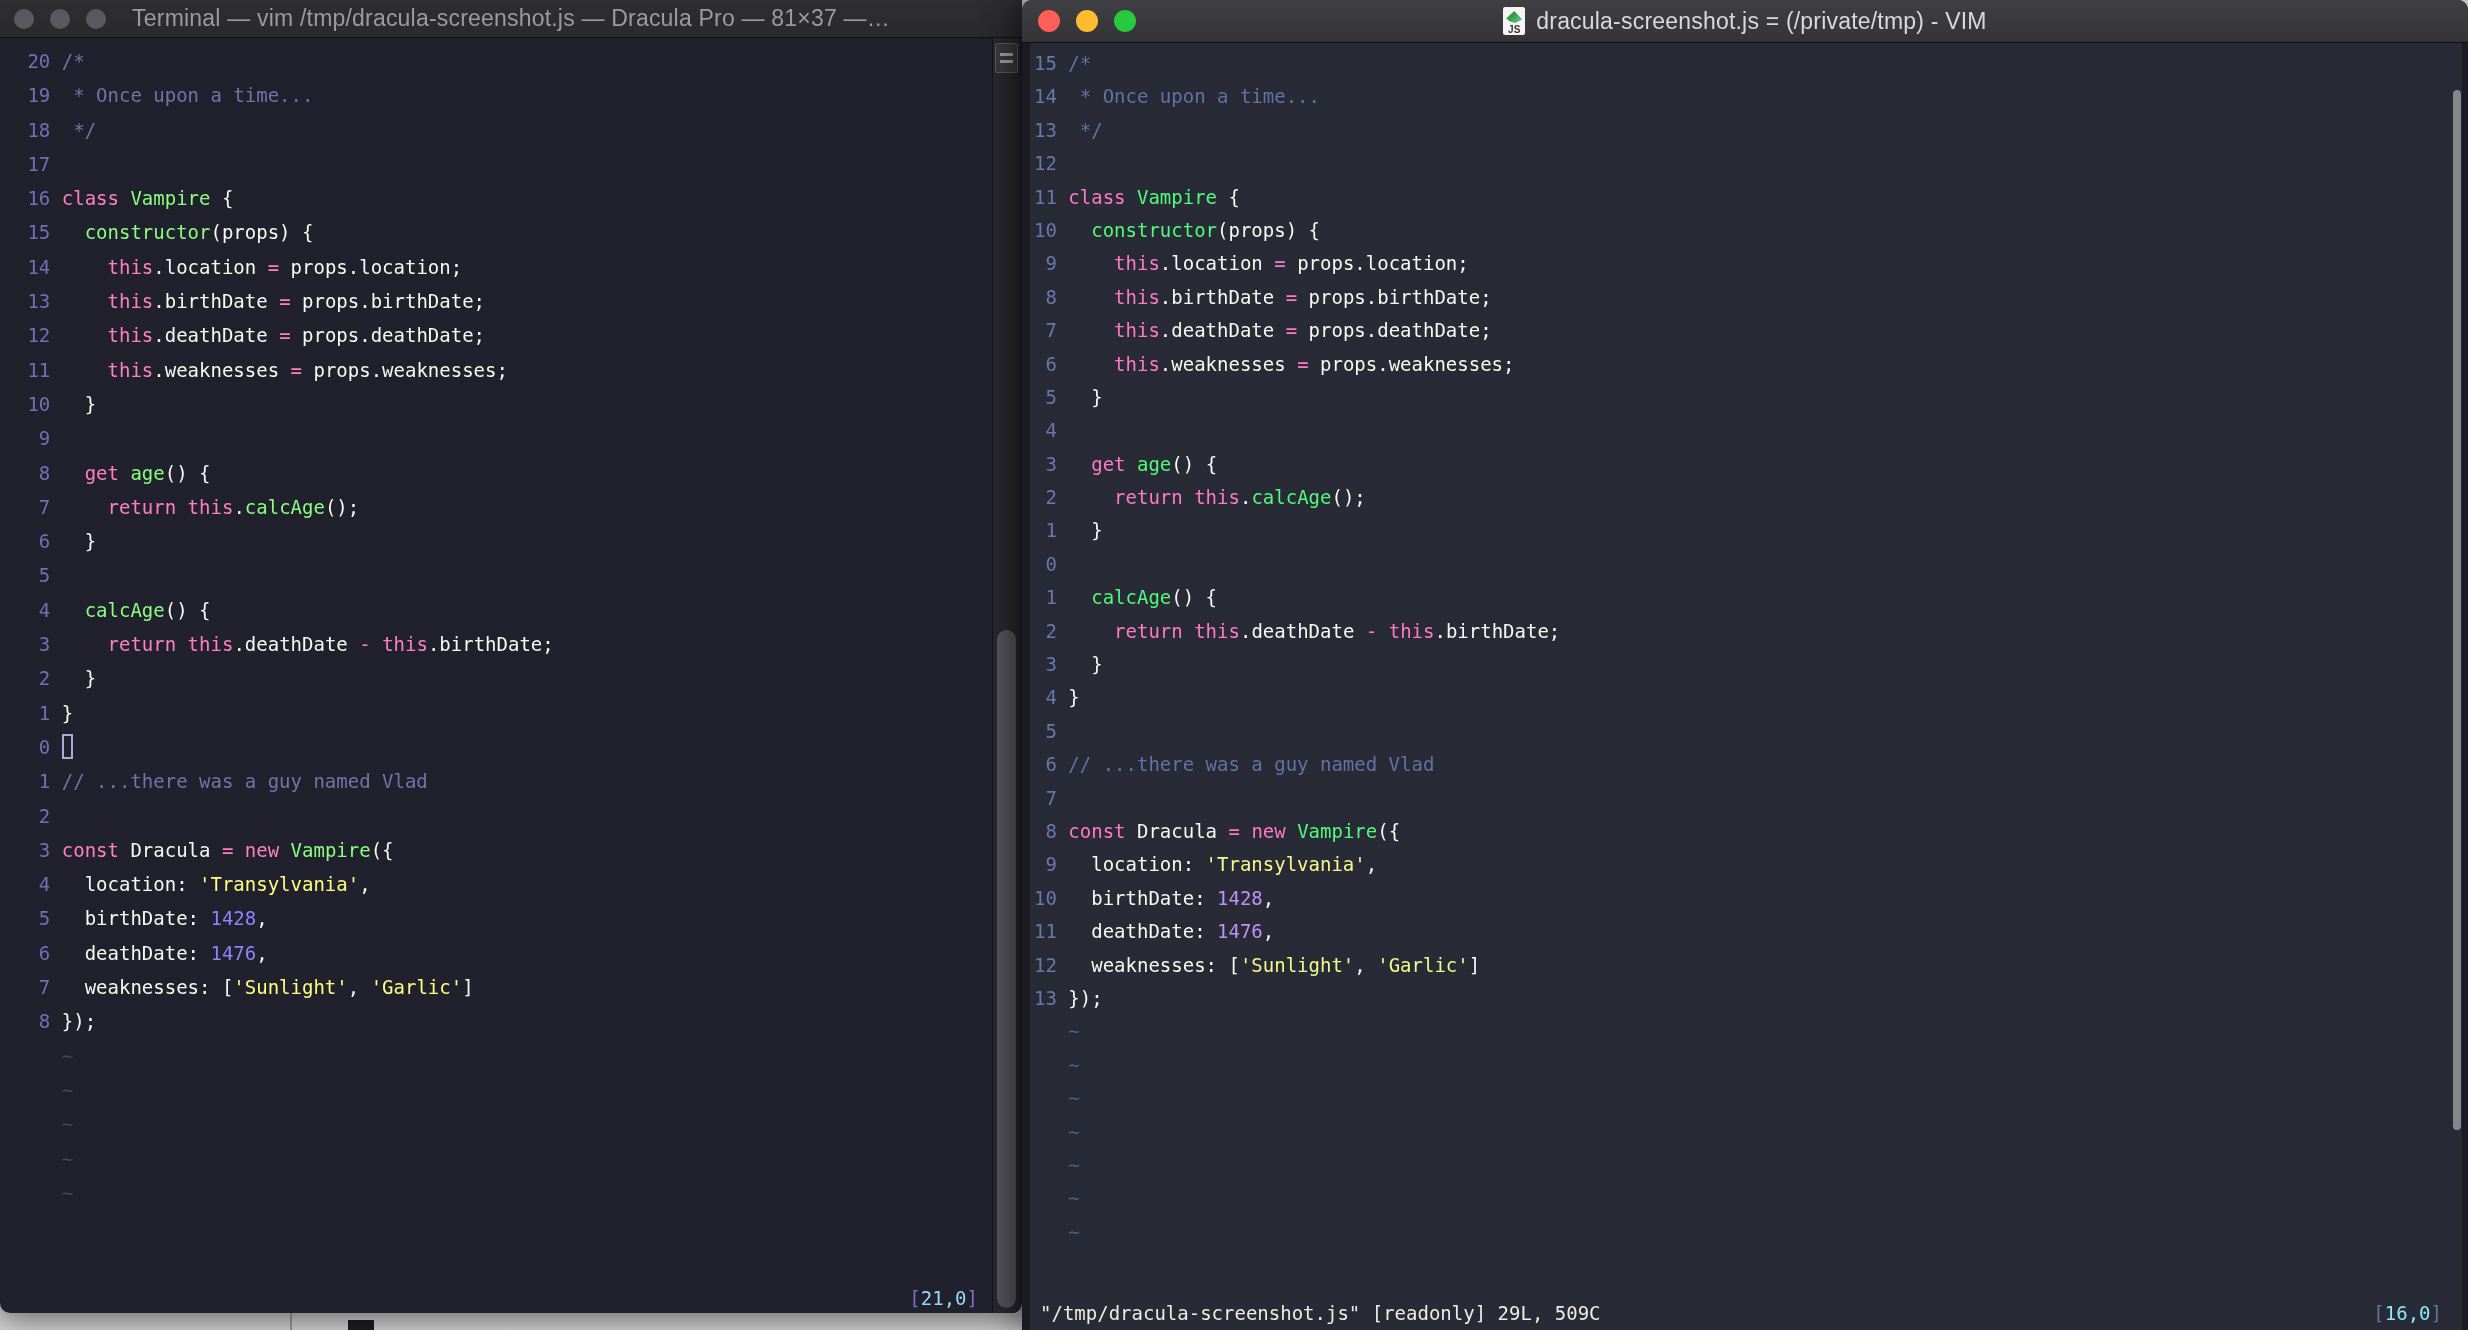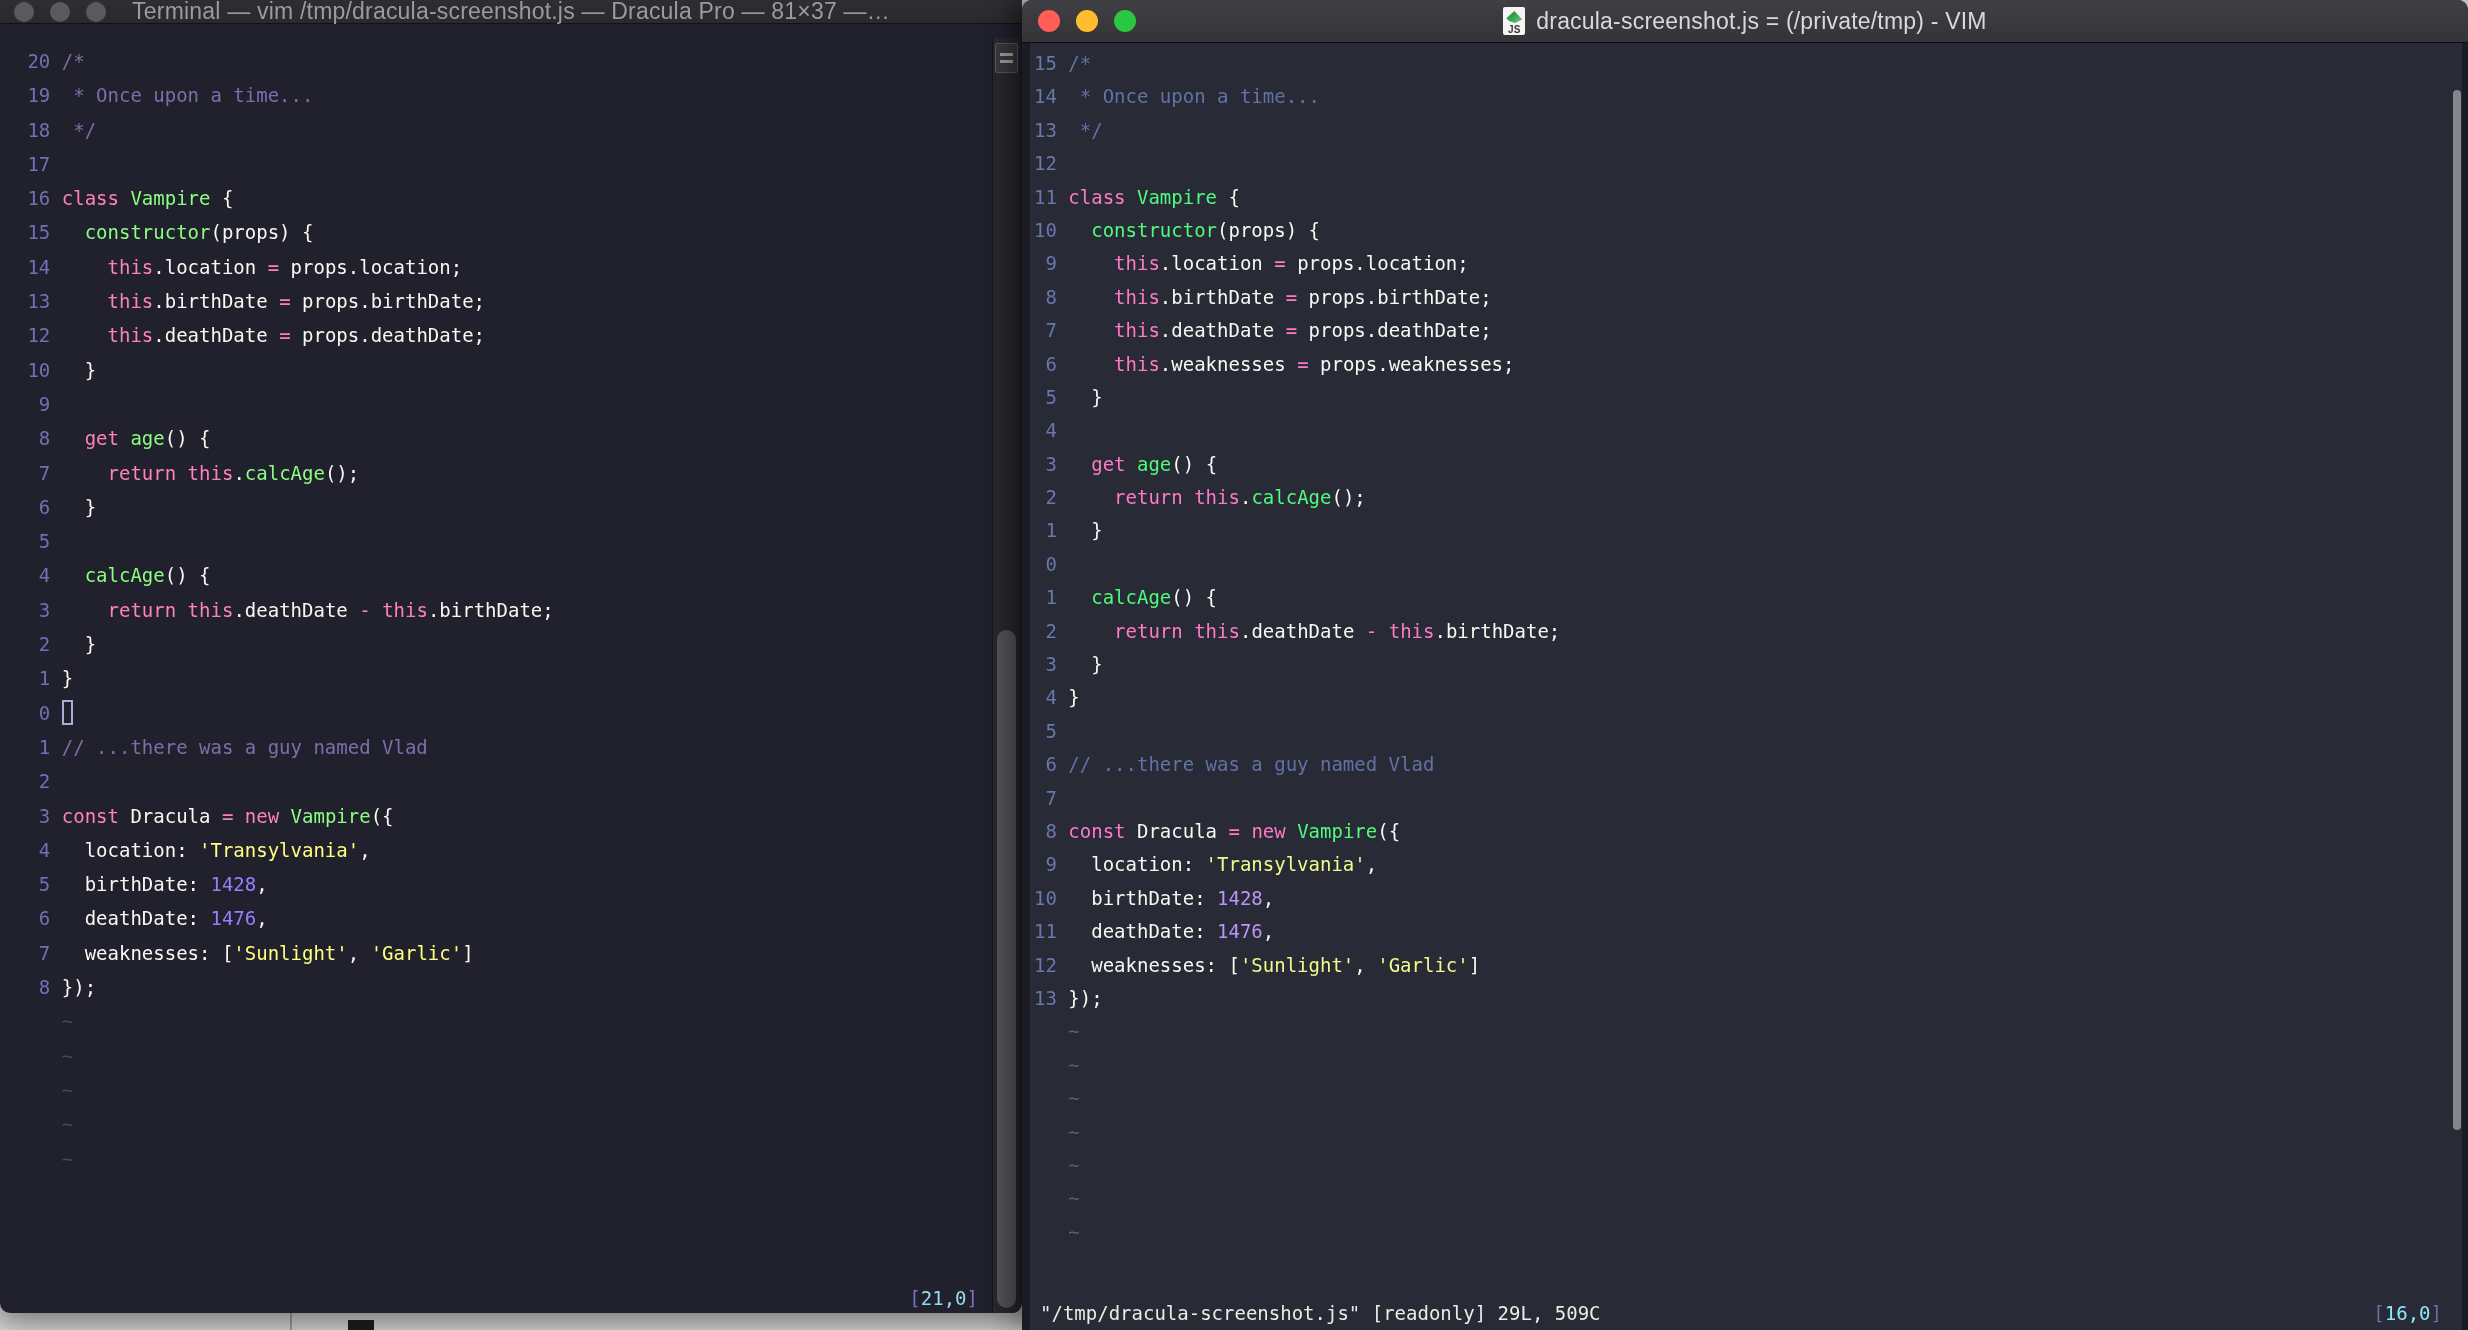--- a/index.html
+++ b/index.html
@@ -16,21 +16,21 @@
   .window { position:absolute; overflow:hidden; }
   .titlebar { position:absolute; left:0; top:0; width:100%; display:flex; align-items:center; }
   .traffic { display:flex; gap:16px; position:absolute; top:50%; transform:translateY(-50%); }
   .dot { width:22px; height:22px; border-radius:50%; display:inline-block; }
   .titlebar-title { width:100%; text-align:center; font-size:23px; font-weight:500; letter-spacing:.2px;
                     white-space:nowrap; overflow:hidden; }
 
   
   .win-left { left:0; top:0; width:1022px; height:1313px; background:#20212c;
               border-radius:0 0 10px 10px; box-shadow:0 10px 30px rgba(0,0,0,.4); }
-  .win-left .titlebar { height:24px; background:linear-gradient(#2e2e31,#2a2a2d);
+  .win-left .titlebar { height:38px; background:linear-gradient(#2e2e31,#2a2a2d);
                         border-bottom:1px solid #121215; }
   .win-left .traffic { left:14px; }
   .win-left .dot { background:#5a595f; width:20px; height:20px; }
   .win-left .titlebar-title { color:#9b9b9f; }
   .term-content { position:absolute; left:0; top:38px; right:0; bottom:0; }
 
   
   .win-right { left:1022px; top:0; width:1446px; height:1330px; background:#1b1c23;
                border-radius:10px 10px 0 0; box-shadow:-10px 0 28px rgba(0,0,0,.5); }
   .win-right .titlebar { height:43px; background:linear-gradient(#404044,#333338);
@@ -116,20 +116,21 @@
     <div class="code" id="code-left">
         <div class="row"><span class="ln">20</span><span class="cm">/*</span></div>
         <div class="row"><span class="ln">19</span><span class="cm"> * Once upon a time...</span></div>
         <div class="row"><span class="ln">18</span><span class="cm"> */</span></div>
         <div class="row"><span class="ln">17</span></div>
         <div class="row"><span class="ln">16</span><span class="k">class</span><span class="fg"> </span><span class="fn">Vampire</span><span class="fg"> {</span></div>
         <div class="row"><span class="ln">15</span><span class="fg">  </span><span class="fn">constructor</span><span class="fg">(props) {</span></div>
         <div class="row"><span class="ln">14</span><span class="fg">    </span><span class="k">this</span><span class="fg">.location </span><span class="k">=</span><span class="fg"> props.location;</span></div>
         <div class="row"><span class="ln">13</span><span class="fg">    </span><span class="k">this</span><span class="fg">.birthDate </span><span class="k">=</span><span class="fg"> props.birthDate;</span></div>
         <div class="row"><span class="ln">12</span><span class="fg">    </span><span class="k">this</span><span class="fg">.deathDate </span><span class="k">=</span><span class="fg"> props.deathDate;</span></div>
+        <div class="row"><span class="ln">11</span><span class="fg">    </span><span class="k">this</span><span class="fg">.weaknesses </span><span class="k">=</span><span class="fg"> props.weaknesses;</span></div>
         <div class="row"><span class="ln">10</span><span class="fg">  }</span></div>
         <div class="row"><span class="ln">9</span></div>
         <div class="row"><span class="ln">8</span><span class="fg">  </span><span class="k">get</span><span class="fg"> </span><span class="fn">age</span><span class="fg">() {</span></div>
         <div class="row"><span class="ln">7</span><span class="fg">    </span><span class="k">return</span><span class="fg"> </span><span class="k">this</span><span class="fg">.</span><span class="fn">calcAge</span><span class="fg">();</span></div>
         <div class="row"><span class="ln">6</span><span class="fg">  }</span></div>
         <div class="row"><span class="ln">5</span></div>
         <div class="row"><span class="ln">4</span><span class="fg">  </span><span class="fn">calcAge</span><span class="fg">() {</span></div>
         <div class="row"><span class="ln">3</span><span class="fg">    </span><span class="k">return</span><span class="fg"> </span><span class="k">this</span><span class="fg">.deathDate </span><span class="k">-</span><span class="fg"> </span><span class="k">this</span><span class="fg">.birthDate;</span></div>
         <div class="row"><span class="ln">2</span><span class="fg">  }</span></div>
         <div class="row"><span class="ln">1</span><span class="fg">}</span></div>

